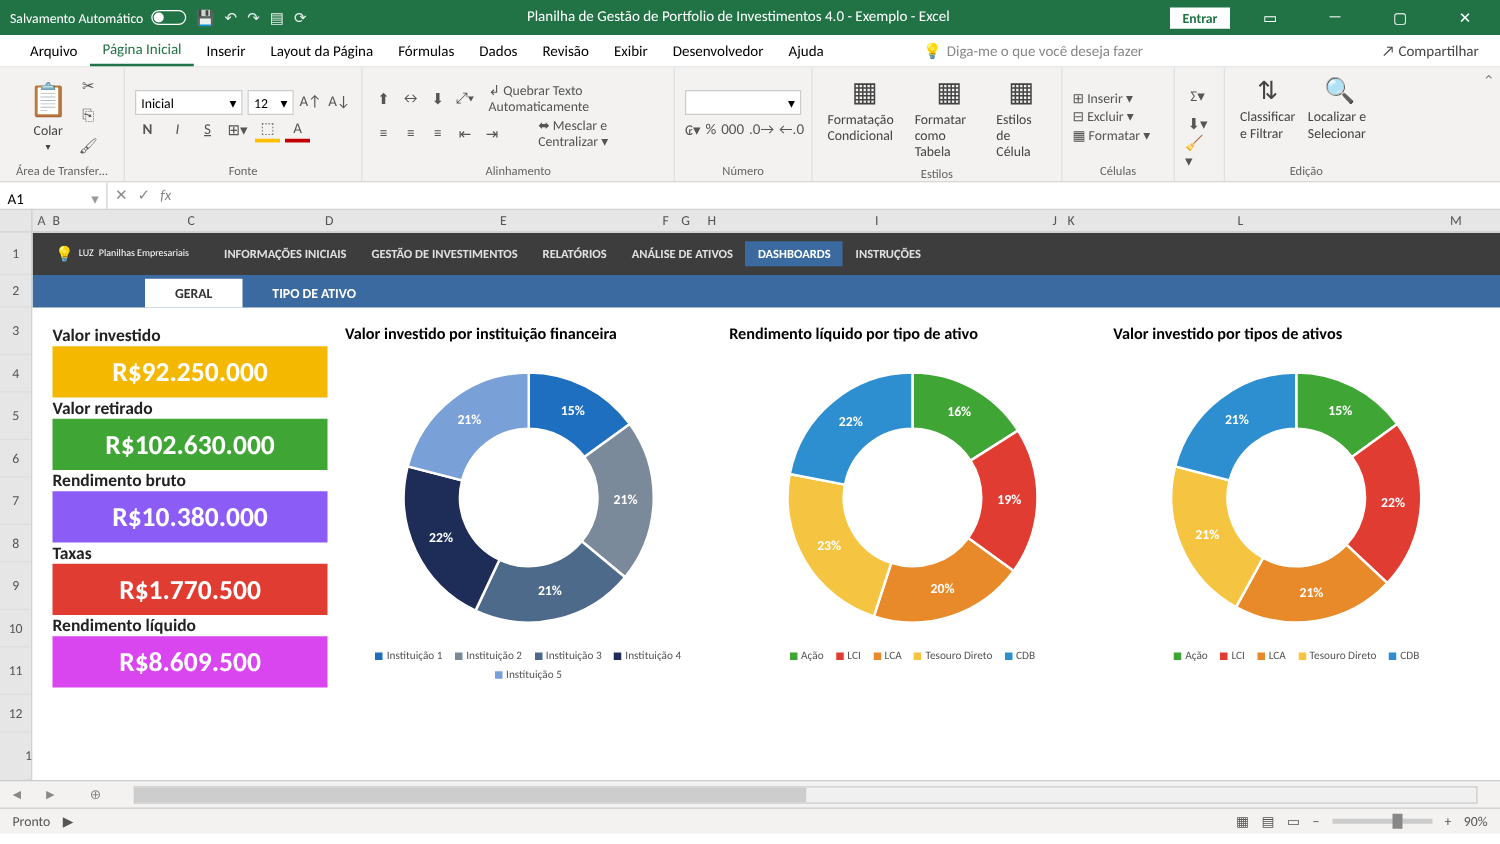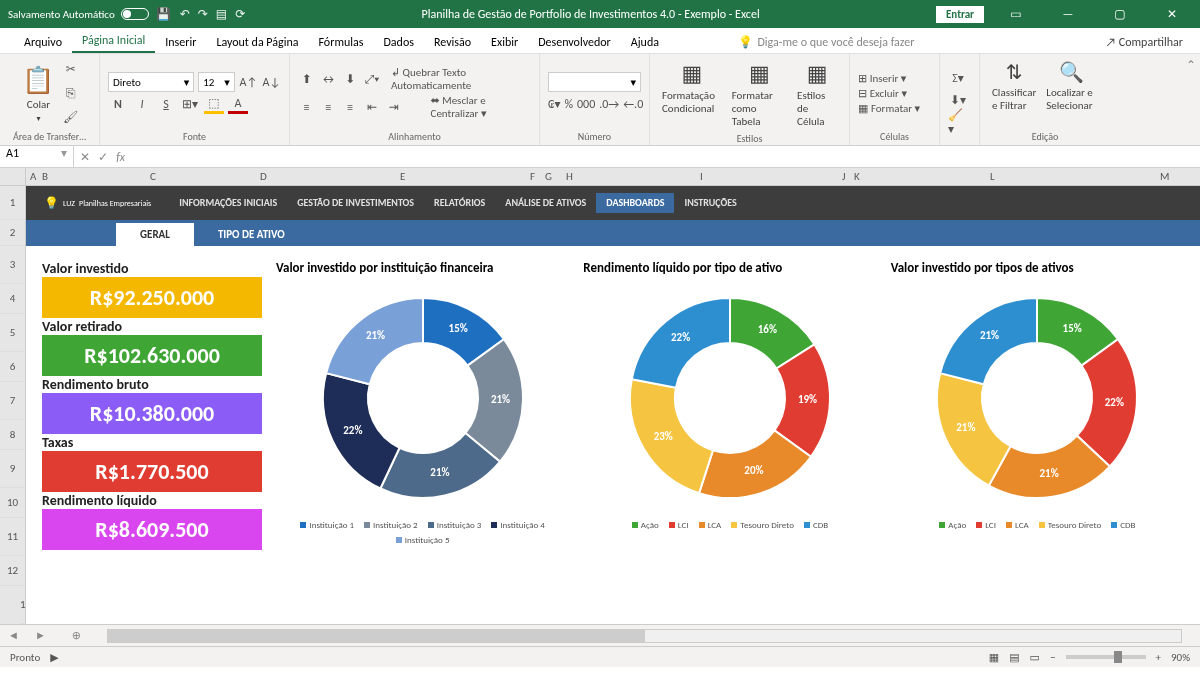--- a/index.html
+++ b/index.html
@@ -22,21 +22,21 @@
 .share{color:#444;border:1px solid transparent;padding:2px 6px}
 .ribbon{background:#f3f2f1;height:92px;display:flex;border-bottom:1px solid #d0d0d0}
 .ribbon-group{border-right:1px solid #e0e0e0;padding:4px 8px 2px;display:flex;flex-direction:column;justify-content:space-between}
 .ribbon-group-label{font-size:10px;color:#666;text-align:center;margin-top:2px}
 .ribbon-controls{display:flex;flex-direction:column;gap:2px;flex:1;justify-content:center}
 .large-btn{display:flex;flex-direction:column;align-items:center;gap:2px;font-size:11px;color:#444;padding:2px 4px}
 .small-row{display:flex;gap:4px;align-items:center}
 .font-select{border:1px solid #ccc;background:#fff;padding:0 4px;font-size:11px;height:20px;display:flex;align-items:center;justify-content:space-between}
 .icon-btn{width:20px;height:20px;display:flex;align-items:center;justify-content:center;color:#555;cursor:pointer;font-size:12px}
 .name-box-bar{height:22px;display:flex;align-items:center;border-bottom:1px solid #d0d0d0;background:#fff}
-.name-box{width:74px;border-right:1px solid #d0d0d0;padding:0 6px;font-size:12px;display:flex;align-items:flex-start;justify-content:space-between;height:100%}
+.name-box{width:86px;border-right:1px solid #d0d0d0;padding:0 6px;font-size:12px;display:flex;align-items:flex-end;justify-content:space-between;height:100%}
 .fx-area{display:flex;align-items:center;padding-left:6px;gap:8px;color:#888}
 .col-headers{height:18px;display:flex;background:#e6e6e6;border-bottom:1px solid #ccc;position:relative}
 .corner{width:26px;border-right:1px solid #ccc;background:#e6e6e6}
 .col-h{position:absolute;font-size:11px;color:#555;top:2px}
 .sheet-body{display:flex;height:438px}
 .row-headers{width:26px;background:#e6e6e6;border-right:1px solid #ccc}
 .row-h{height:auto;font-size:11px;color:#555;text-align:center;border-bottom:1px solid #ddd}
 .dashboard{flex:1;overflow:hidden;background:#fff}
 .dash-nav{background:#3d3d3d;height:34px;display:flex;align-items:center}
 .luz-logo{color:#fff;padding:0 18px;font-size:12px;font-weight:700;display:flex;align-items:center;gap:4px}
@@ -126,21 +126,21 @@
         <span class="icon-btn">⎘</span>
         <span class="icon-btn">🖌</span>
       </div>
     </div>
     <div class="ribbon-group-label">Área de Transfer…</div>
   </div>
   <div class="ribbon-group" style="width:190px">
     <div class="ribbon-controls">
       <div class="small-row">
         <div class="font-select" style="width:90px">
-            <span>Direto</span>
+            <span>Inicial</span>
             <span>▾</span>
           </div>
         <div class="font-select" style="width:38px">
             <span>12</span>
             <span>▾</span>
           </div>
         <span class="icon-btn">A↑</span>
         <span class="icon-btn">A↓</span>
       </div>
       <div class="small-row">

